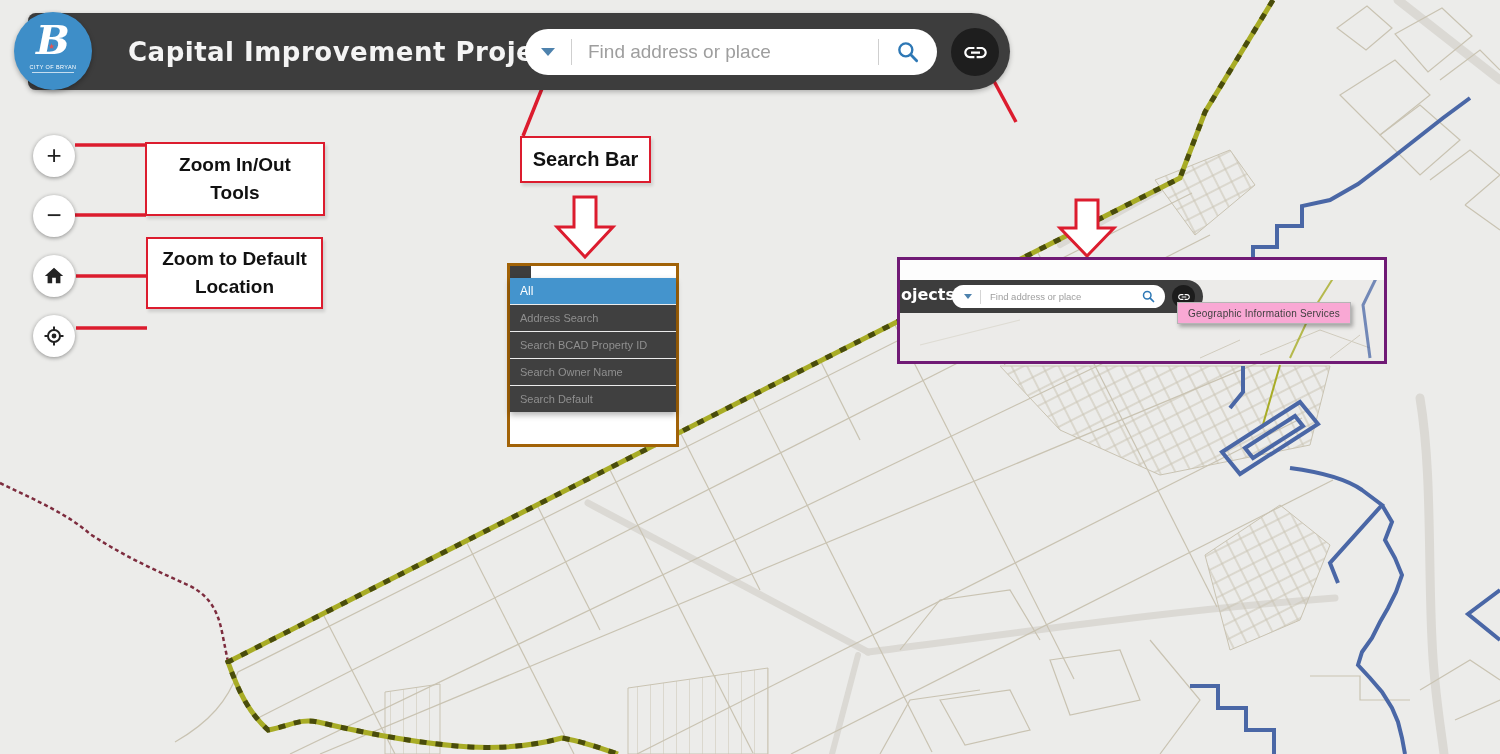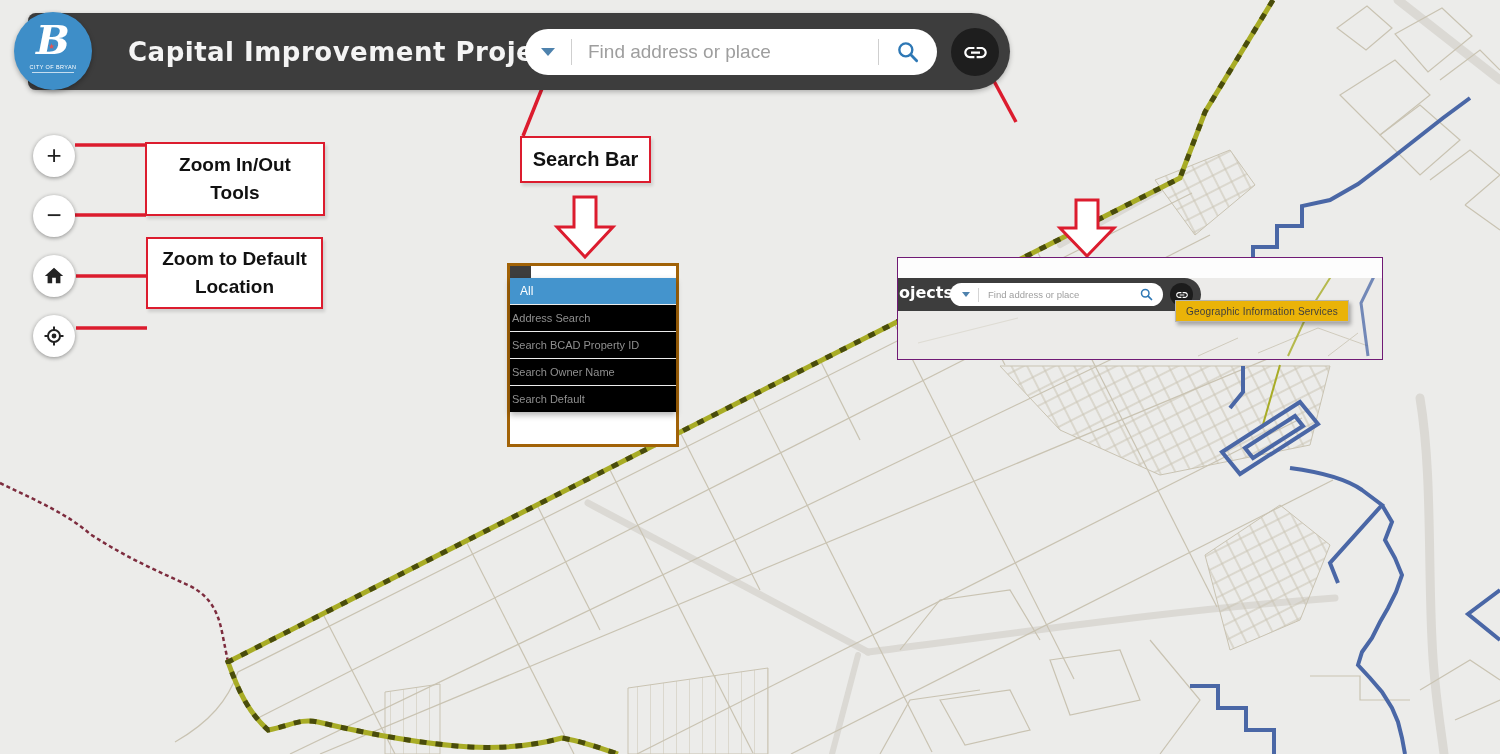--- a/index.html
+++ b/index.html
@@ -39,37 +39,37 @@
   
   .callout{position:absolute;background:#fff;border:2px solid #dc1c2e;z-index:15;
     display:flex;align-items:center;justify-content:center;text-align:center;
     font-weight:bold;color:#111;font-size:19px;line-height:1.45;box-shadow:2px 3px 3px rgba(0,0,0,.12);padding:2px 8px;box-sizing:border-box;}
 
   
   .dd-inset{position:absolute;left:507px;top:263px;width:166px;height:178px;border:3px solid #a16207;background:#fff;z-index:16;}
   .dd-topstrip{position:absolute;left:0;top:0;width:100%;height:12px;background:#fff;}
   .dd-darkfrag{position:absolute;left:0;top:0;width:21px;height:12px;background:#3d3d3d;}
   .dd-list{position:absolute;left:0;top:12px;width:100%;box-shadow:0 3px 6px rgba(0,0,0,.3);}
-  .dd-item{font-size:11px;color:#8f8f8f;padding:7px 2px;border-top:1px solid #ececec;background:#000000;cursor:pointer;}
+  .dd-item{font-size:11px;color:#8f8f8f;padding:7px 10px;border-top:1px solid #ececec;background:#404040;cursor:pointer;}
   .dd-item.selected{background:#4494cd;color:#fff;font-size:12px;border-top:none;padding:6px 10px;}
 
   
-  .links-inset{position:absolute;left:897px;top:257px;width:484px;height:101px;border:1px solid #701a75;
+  .links-inset{position:absolute;left:897px;top:257px;width:484px;height:101px;border:3px solid #701a75;
     background:#ecebe9;z-index:16;overflow:hidden;}
   .li-whitestrip{position:absolute;left:0;top:0;width:100%;height:20px;background:#fdfdfd;}
   .li-bar{position:absolute;left:0;top:20px;width:303px;height:33px;background:#3d3d3d;border-radius:0 17px 17px 0;}
   .li-title{position:absolute;left:1px;top:5px;color:#fff;font-family:"DejaVu Sans",sans-serif;font-weight:bold;font-size:16px;}
   .li-pill{position:absolute;left:52px;top:5px;width:213px;height:23px;background:#fff;border-radius:12px;
     display:flex;align-items:center;}
   .li-caret{width:0;height:0;border-left:4px solid transparent;border-right:4px solid transparent;border-top:5px solid #4e82ad;margin:0 8px 0 12px;}
   .li-div{width:1px;height:14px;background:#d5d5d5;}
   .li-ph{flex:1;font-size:9.5px;color:#9e9e9e;padding-left:9px;}
   .li-link{position:absolute;left:272px;top:5px;width:23px;height:23px;border-radius:50%;background:#1c1c1c;
     display:flex;align-items:center;justify-content:center;}
-  .li-tooltip{position:absolute;left:277px;top:42px;width:172px;height:20px;background:#eab308;border:1px solid #b5b5b5;
+  .li-tooltip{position:absolute;left:277px;top:42px;width:172px;height:20px;background:#f9a8d4;border:1px solid #b5b5b5;
     box-shadow:2px 3px 4px rgba(0,0,0,.3);font-size:10px;color:#3f3f3f;display:flex;align-items:center;justify-content:center;letter-spacing:.2px;}
 
   .z5{z-index:5;} .z1{z-index:1;}
 </style>
 </head>
 <body>
 
 <div id="stage">
 
   <svg class="abs z1" width="1500" height="754" viewBox="0 0 1500 754">

